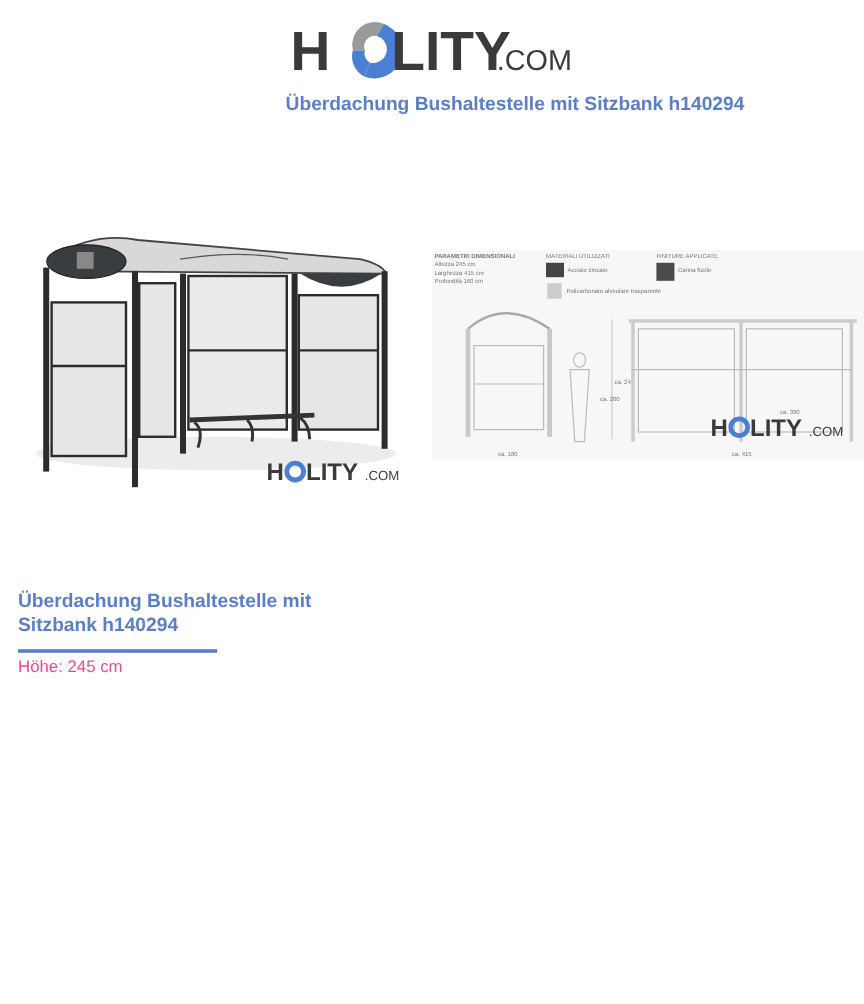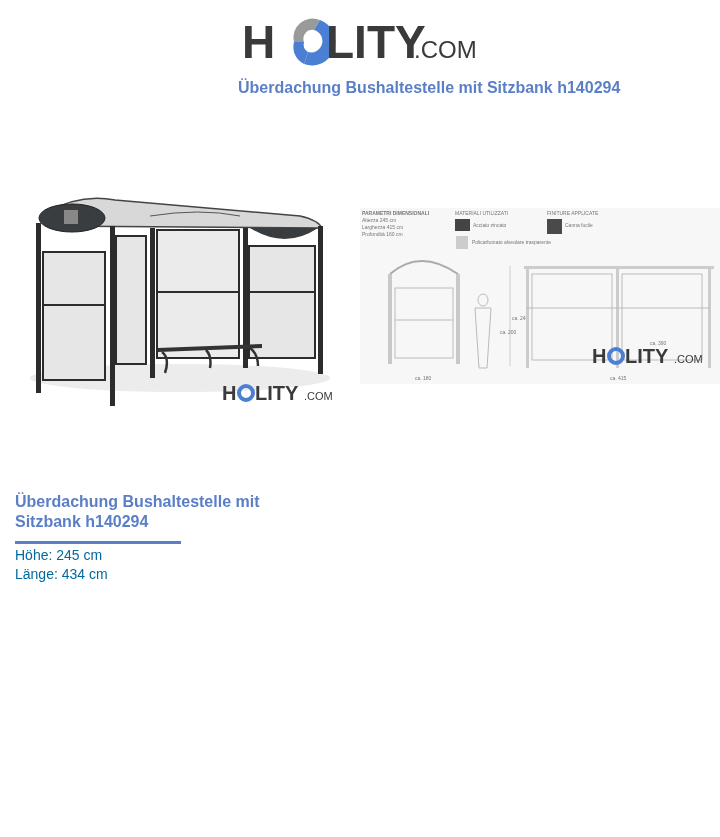--- a/index.html
+++ b/index.html
@@ -3,21 +3,21 @@
 <meta charset="utf-8">
 <style>
   html, body { margin:0; padding:0; background:#ffffff; }
   body { width:720px; height:837px; position:relative; overflow:hidden; font-family:"Liberation Sans", sans-serif; }
   .logo { position:absolute; left:242px; top:12px; width:240px; height:56px; }
   .top-title { position:absolute; left:238px; top:79px; font-size:16px; font-weight:bold; color:#5b7fc6; white-space:nowrap; }
   .photo { position:absolute; left:0; top:168px; width:350px; height:255px; }
   .drawing { position:absolute; left:360px; top:208px; width:360px; height:176px; background:#f7f7f7; }
   .prod-title { position:absolute; left:15px; top:492px; width:270px; font-size:16px; font-weight:bold; color:#5b7fc6; line-height:19.5px; }
   .divider { position:absolute; left:15px; top:541px; width:166px; height:3px; background:#5b7fc6; }
-  .specs { position:absolute; left:15px; top:546px; font-size:14px; color:#0369a1; line-height:19px; }
+  .specs { position:absolute; left:15px; top:546px; font-size:14px; color:#ec4899; line-height:19px; }
   .specs div { white-space:nowrap; }
   .tiny { font-family:"Liberation Sans", sans-serif; font-size:5px; fill:#777; }
 </style>
 </head>
 <body>
 
 <div class="logo">
   <svg width="240" height="56" viewBox="0 0 240 56">
     <text x="0" y="46" font-family="Liberation Sans, sans-serif" font-weight="bold" font-size="46" fill="#3a3a3a">H</text>
     <g>
@@ -116,14 +116,13 @@
       <text x="314" y="155" font-family="Liberation Sans, sans-serif" font-size="11" fill="#3a3a3a">.COM</text>
     </g>
   </svg>
 </div>
 
 <div class="prod-title">Überdachung Bushaltestelle mit Sitzbank h140294</div>
 <div class="divider"></div>
 
 <div class="specs">
   <div>Höhe: 245 cm</div>
-  <div>Länge: 434 cm</div>
 </div>
 
 </body></html>

